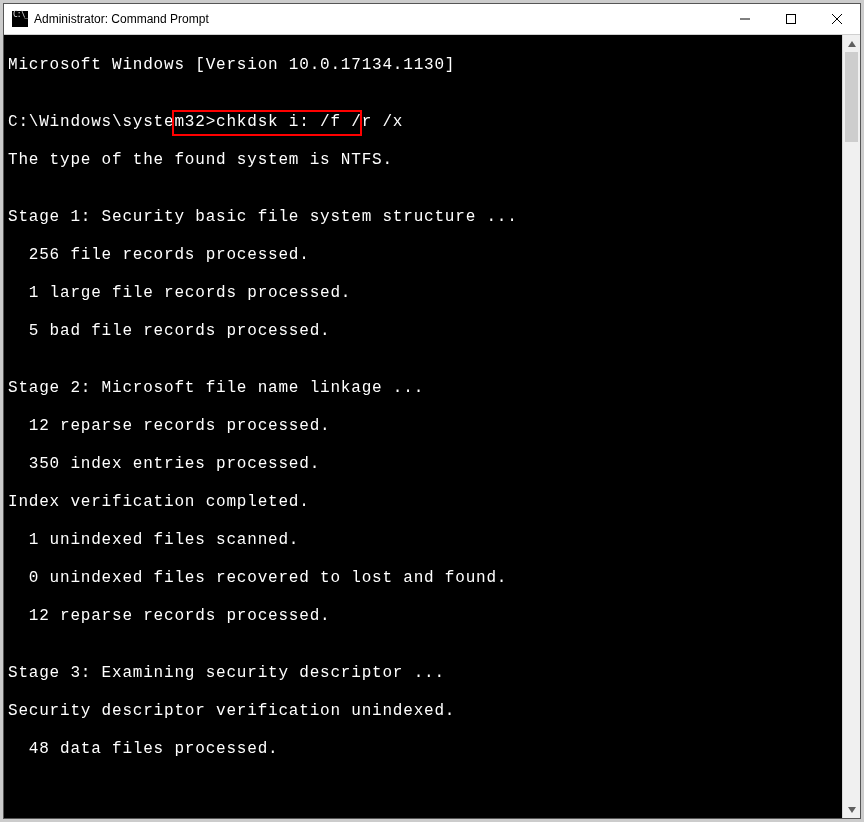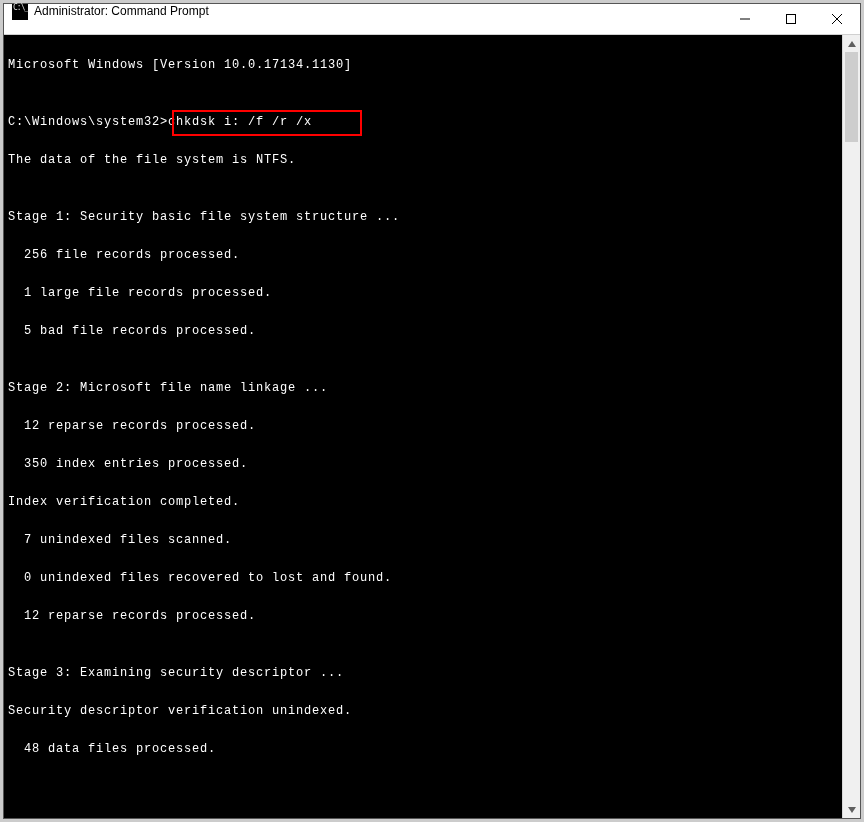--- a/index.html
+++ b/index.html
@@ -20,20 +20,21 @@
     background: #ffffff;
     border: 1px solid #555555;
     box-sizing: border-box;
     display: flex;
     flex-direction: column;
   }
   .titlebar {
     height: 30px;
     background: #ffffff;
     display: flex;
+    align-items: center;
     border-bottom: 1px solid #d0d0d0;
     flex-shrink: 0;
   }
   .titlebar .app-icon {
     width: 16px;
     height: 16px;
     margin-left: 8px;
     margin-right: 6px;
     background: #000000;
     position: relative;
@@ -74,21 +75,21 @@
     flex: 1 1 auto;
     display: flex;
     background: #000000;
     min-height: 0;
   }
   .terminal {
     flex: 1 1 auto;
     background: #000000;
     color: #ffffff;
     font-family: Consolas, "Courier New", monospace;
-    font-size: 12px;
+    font-size: 16px;
     line-height: 19px;
     white-space: pre;
     padding: 2px 0 2px 4px;
     letter-spacing: 0.8px;
     overflow: hidden;
     position: relative;
   }
   .terminal .prompt-line {
     position: relative;
   }
@@ -155,32 +156,32 @@
           </svg>
       </div>
     </div>
   </div>
 
   <div class="client-area">
     <div class="terminal">
 <span class="tline">Microsoft Windows [Version 10.0.17134.1130]</span>
 <span class="tline"></span>
 <span class="tline prompt-line"><span>C:\Windows\system32&gt;</span><span>chkdsk i: /f /r /x</span><span class="highlight-box" style="left:164px; top:-3px; width:186px; height:22px;"></span></span>
-<span class="tline">The data of the file system is NTFS.</span>
+<span class="tline">The type of the found system is NTFS.</span>
 <span class="tline"></span>
 <span class="tline">Stage 1: Security basic file system structure ...</span>
 <span class="tline">  256 file records processed.</span>
 <span class="tline">  1 large file records processed.</span>
 <span class="tline">  5 bad file records processed.</span>
 <span class="tline"></span>
 <span class="tline">Stage 2: Microsoft file name linkage ...</span>
 <span class="tline">  12 reparse records processed.</span>
 <span class="tline">  350 index entries processed.</span>
 <span class="tline">Index verification completed.</span>
-<span class="tline">  7 unindexed files scanned.</span>
+<span class="tline">  1 unindexed files scanned.</span>
 <span class="tline">  0 unindexed files recovered to lost and found.</span>
 <span class="tline">  12 reparse records processed.</span>
 <span class="tline"></span>
 <span class="tline">Stage 3: Examining security descriptor ...</span>
 <span class="tline">Security descriptor verification unindexed.</span>
 <span class="tline">  48 data files processed.</span>
 
 
 
 <span class="tline"></span>

